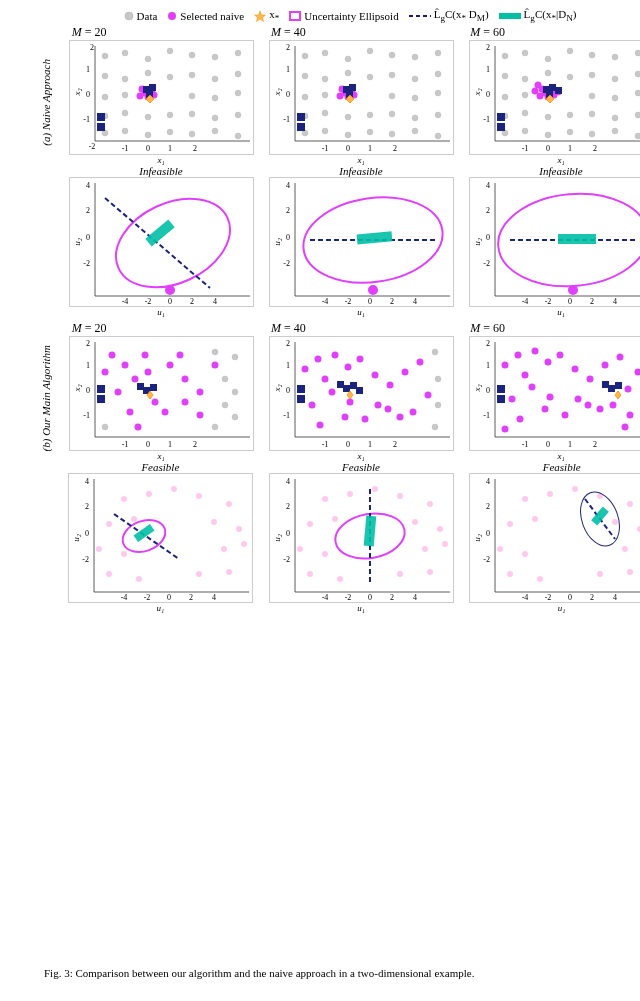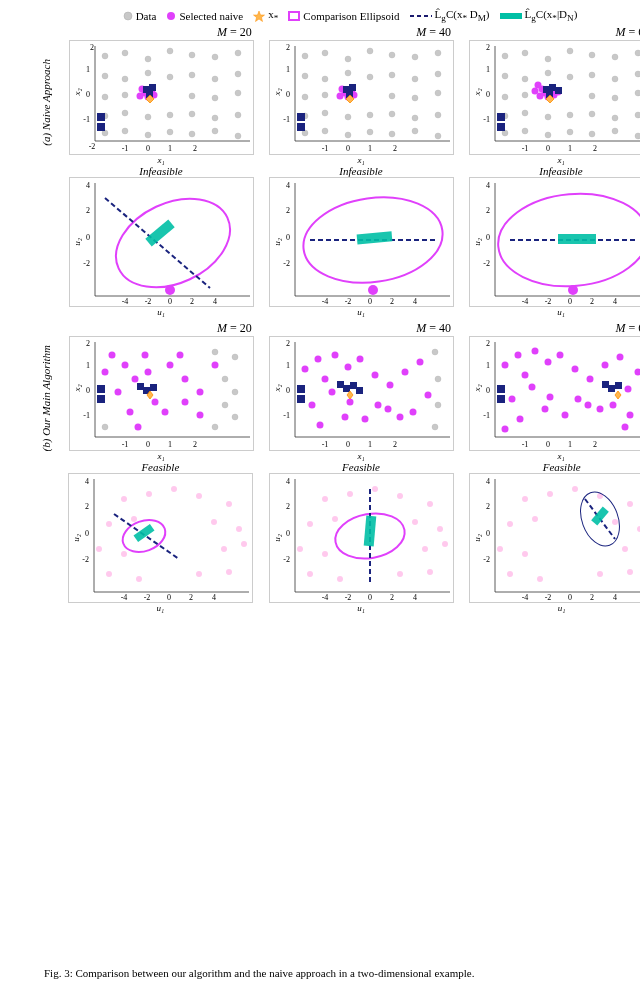--- a/index.html
+++ b/index.html
@@ -73,21 +73,21 @@
     
     .m-header-row {
       display: flex;
       justify-content: space-around;
       width: 100%;
       padding-left: 22px;
       margin-bottom: 0px;
     }
     .m-header {
       font-size: 12px;
-      text-align: right;
+      text-align: left;
       width: 180px;
     }
 
     .plot-cell {
       flex: 1;
       display: flex;
       flex-direction: column;
       align-items: center;
       position: relative;
     }
@@ -155,21 +155,21 @@
       <span>Selected naive</span>
     </div>
     <div class="legend-item">
       <svg width="12" height="12">
           <polygon points="6,1 7.5,5 11.5,5 8.5,7.5 9.5,11.5 6,9 2.5,11.5 3.5,7.5 0.5,5 4.5,5" fill="#ffb74d" stroke="#ff8c00" stroke-width="0.5"></polygon>
         </svg>
       <span>x<sub>*</sub></span>
     </div>
     <div class="legend-item">
       <div class="legend-square-outline"></div>
-      <span>Comparison Ellipsoid</span>
+      <span>Uncertainty Ellipsoid</span>
     </div>
     <div class="legend-item">
       <svg width="22" height="8">
           <line x1="0" y1="4" x2="22" y2="4" stroke="#1a1a6e" stroke-width="2" stroke-dasharray="4,3"></line>
         </svg>
       <span>L̂<sub>g</sub>C(x<sub>*</sub> D<sub>M</sub>)</span>
     </div>
     <div class="legend-item">
       <svg width="22" height="8">
           <rect x="0" y="1" width="22" height="6" fill="#00bfa5"></rect>

